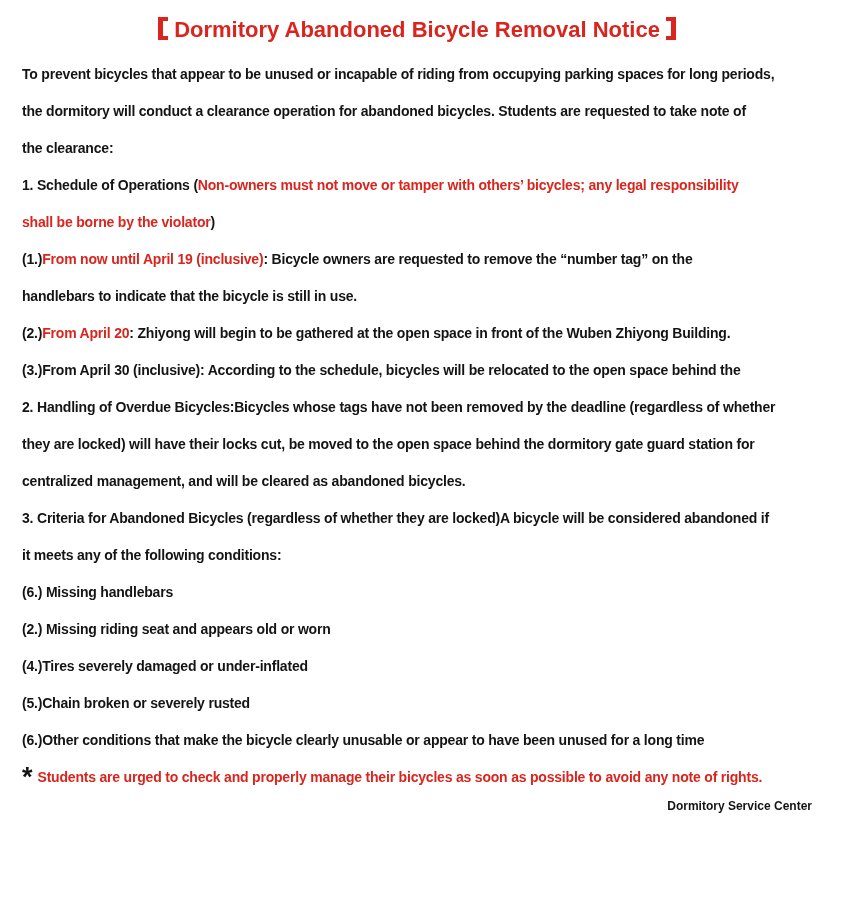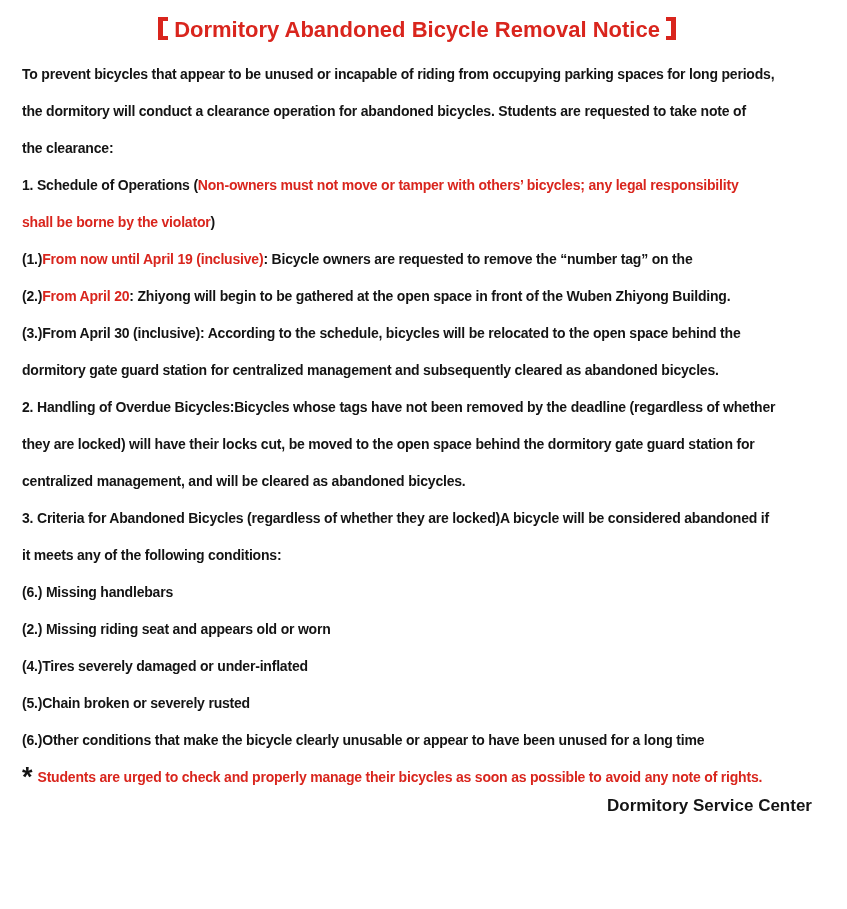--- a/index.html
+++ b/index.html
@@ -61,21 +61,21 @@
   .seg.c-red{color:var(--red);}
   .seg.c-black{color:var(--ink);}
   .seg.asterisk{
     font-size:27px;
     vertical-align:-4px;
     margin-right:5px;
     letter-spacing:0;
   }
   .signature{
     text-align:right;
-    font-size:17px;
+    font-size:12px;
     line-height:18px;
     color:var(--ink);
     margin-top:1px;
     white-space:nowrap;
   }
 </style>
 </head>
 <body>
 
 <main class="page">
@@ -84,23 +84,23 @@
     <span class="bracket open"></span><span>Dormitory Abandoned Bicycle Removal Notice</span><span class="bracket close"></span>
   </h1>
 
   <section class="lines">
     <div class="line"><span class="seg c-black">To prevent bicycles that appear to be unused or incapable of riding from occupying parking spaces for long periods,</span></div>
     <div class="line"><span class="seg c-black">the dormitory will conduct a clearance operation for abandoned bicycles. Students are requested to take note of</span></div>
     <div class="line"><span class="seg c-black">the clearance:</span></div>
     <div class="line"><span class="seg c-black">1. Schedule of Operations (</span><span class="seg c-red">Non-owners must not move or tamper with others’ bicycles; any legal responsibility</span></div>
     <div class="line"><span class="seg c-red">shall be borne by the violator</span><span class="seg c-black">)</span></div>
     <div class="line"><span class="seg c-black">(1.)</span><span class="seg c-red">From now until April 19 (inclusive)</span><span class="seg c-black">: Bicycle owners are requested to remove the “number tag” on the</span></div>
+    <div class="line"><span class="seg c-black">handlebars to indicate that the bicycle is still in use.</span></div>
     <div class="line"><span class="seg c-black">(2.)</span><span class="seg c-red">From April 20</span><span class="seg c-black">: Zhiyong will begin to be gathered at the open space in front of the Wuben Zhiyong Building.</span></div>
     <div class="line"><span class="seg c-black">(3.)From April 30 (inclusive): According to the schedule, bicycles will be relocated to the open space behind the</span></div>
-    <div class="line"><span class="seg c-black">dormitory gate guard station for centralized management and subsequently cleared as abandoned bicycles.</span></div>
     <div class="line"><span class="seg c-black">2. Handling of Overdue Bicycles:Bicycles whose tags have not been removed by the deadline (regardless of whether</span></div>
     <div class="line"><span class="seg c-black">they are locked) will have their locks cut, be moved to the open space behind the dormitory gate guard station for</span></div>
     <div class="line"><span class="seg c-black">centralized management, and will be cleared as abandoned bicycles.</span></div>
     <div class="line"><span class="seg c-black">3. Criteria for Abandoned Bicycles (regardless of whether they are locked)A bicycle will be considered abandoned if</span></div>
     <div class="line"><span class="seg c-black">it meets any of the following conditions:</span></div>
     <div class="line"><span class="seg c-black">(6.) Missing handlebars</span></div>
     <div class="line"><span class="seg c-black">(2.) Missing riding seat and appears old or worn</span></div>
     <div class="line"><span class="seg c-black">(4.)Tires severely damaged or under-inflated</span></div>
     <div class="line"><span class="seg c-black">(5.)Chain broken or severely rusted</span></div>
     <div class="line"><span class="seg c-black">(6.)Other conditions that make the bicycle clearly unusable or appear to have been unused for a long time</span></div>

